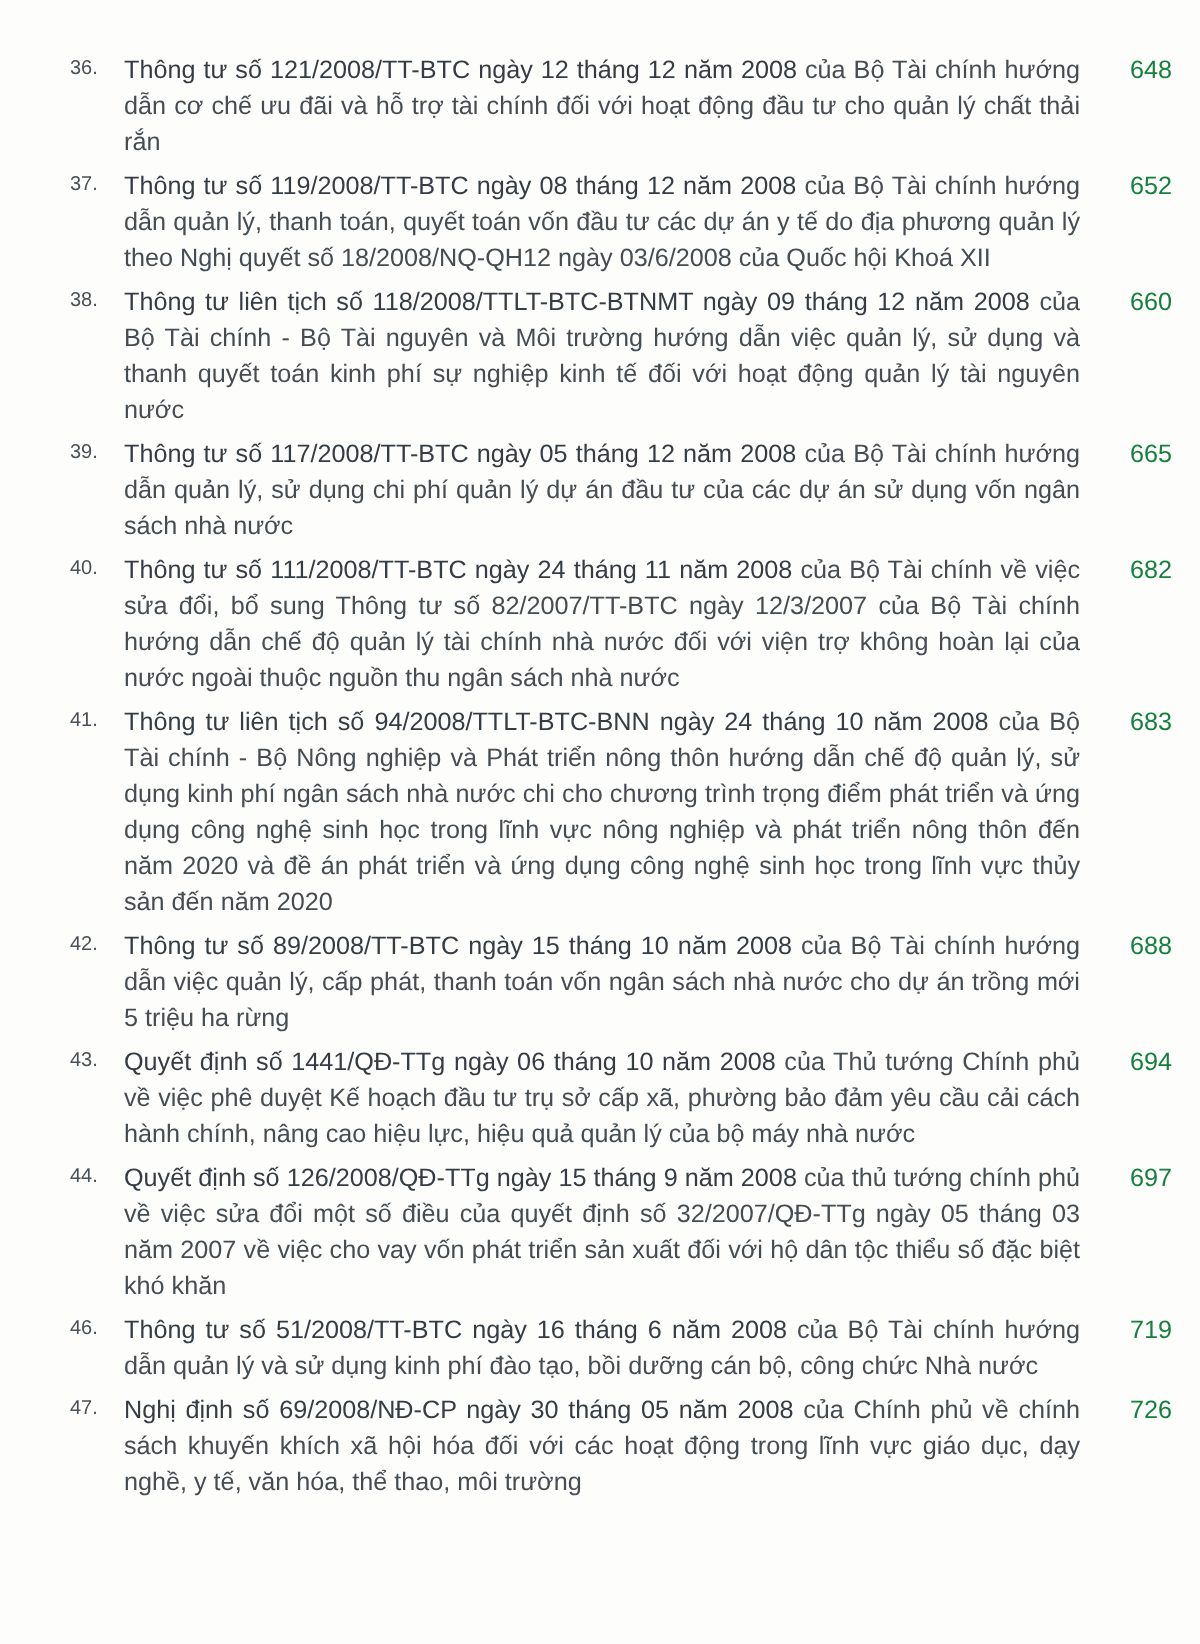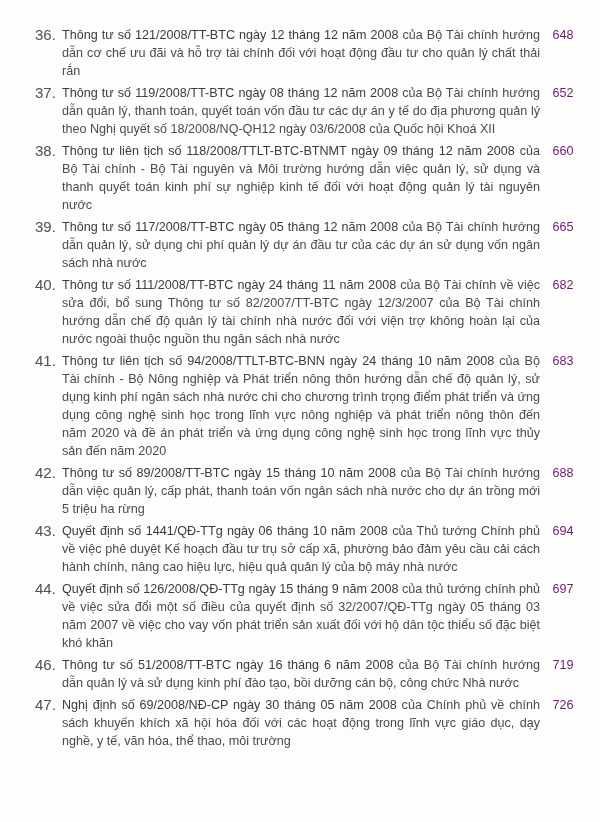--- a/index.html
+++ b/index.html
@@ -20,43 +20,43 @@
   }
   .toc-list { width: 551px; }
   .entry {
     display: flex;
     align-items: flex-start;
     margin-bottom: 4px;
   }
   .num {
     flex: none;
     width: 27px;
-    font-size: 15px;
+    font-size: 10px;
     line-height: 18px;
     color: #4a5157;
   }
   .text {
     flex: none;
     width: 478px;
     font-size: 12.6px;
     line-height: 18px;
     text-align: justify;
     text-align-last: left;
     color: #454c52;
   }
   .title {
     font-weight: normal;
     color: #353c44;
   }
   .pageno {
     flex: 1;
     font-size: 12.6px;
     line-height: 18px;
-    text-align: center;
-    color: #701a75;
+    text-align: right;
+    color: #15803d;
     padding-right: 0px;
   }
 </style>
 </head>
 <body>
 
 <div class="page">
   <div class="toc-list" id="toc-list">
   <div class="entry">
     <div class="num">36.</div>

